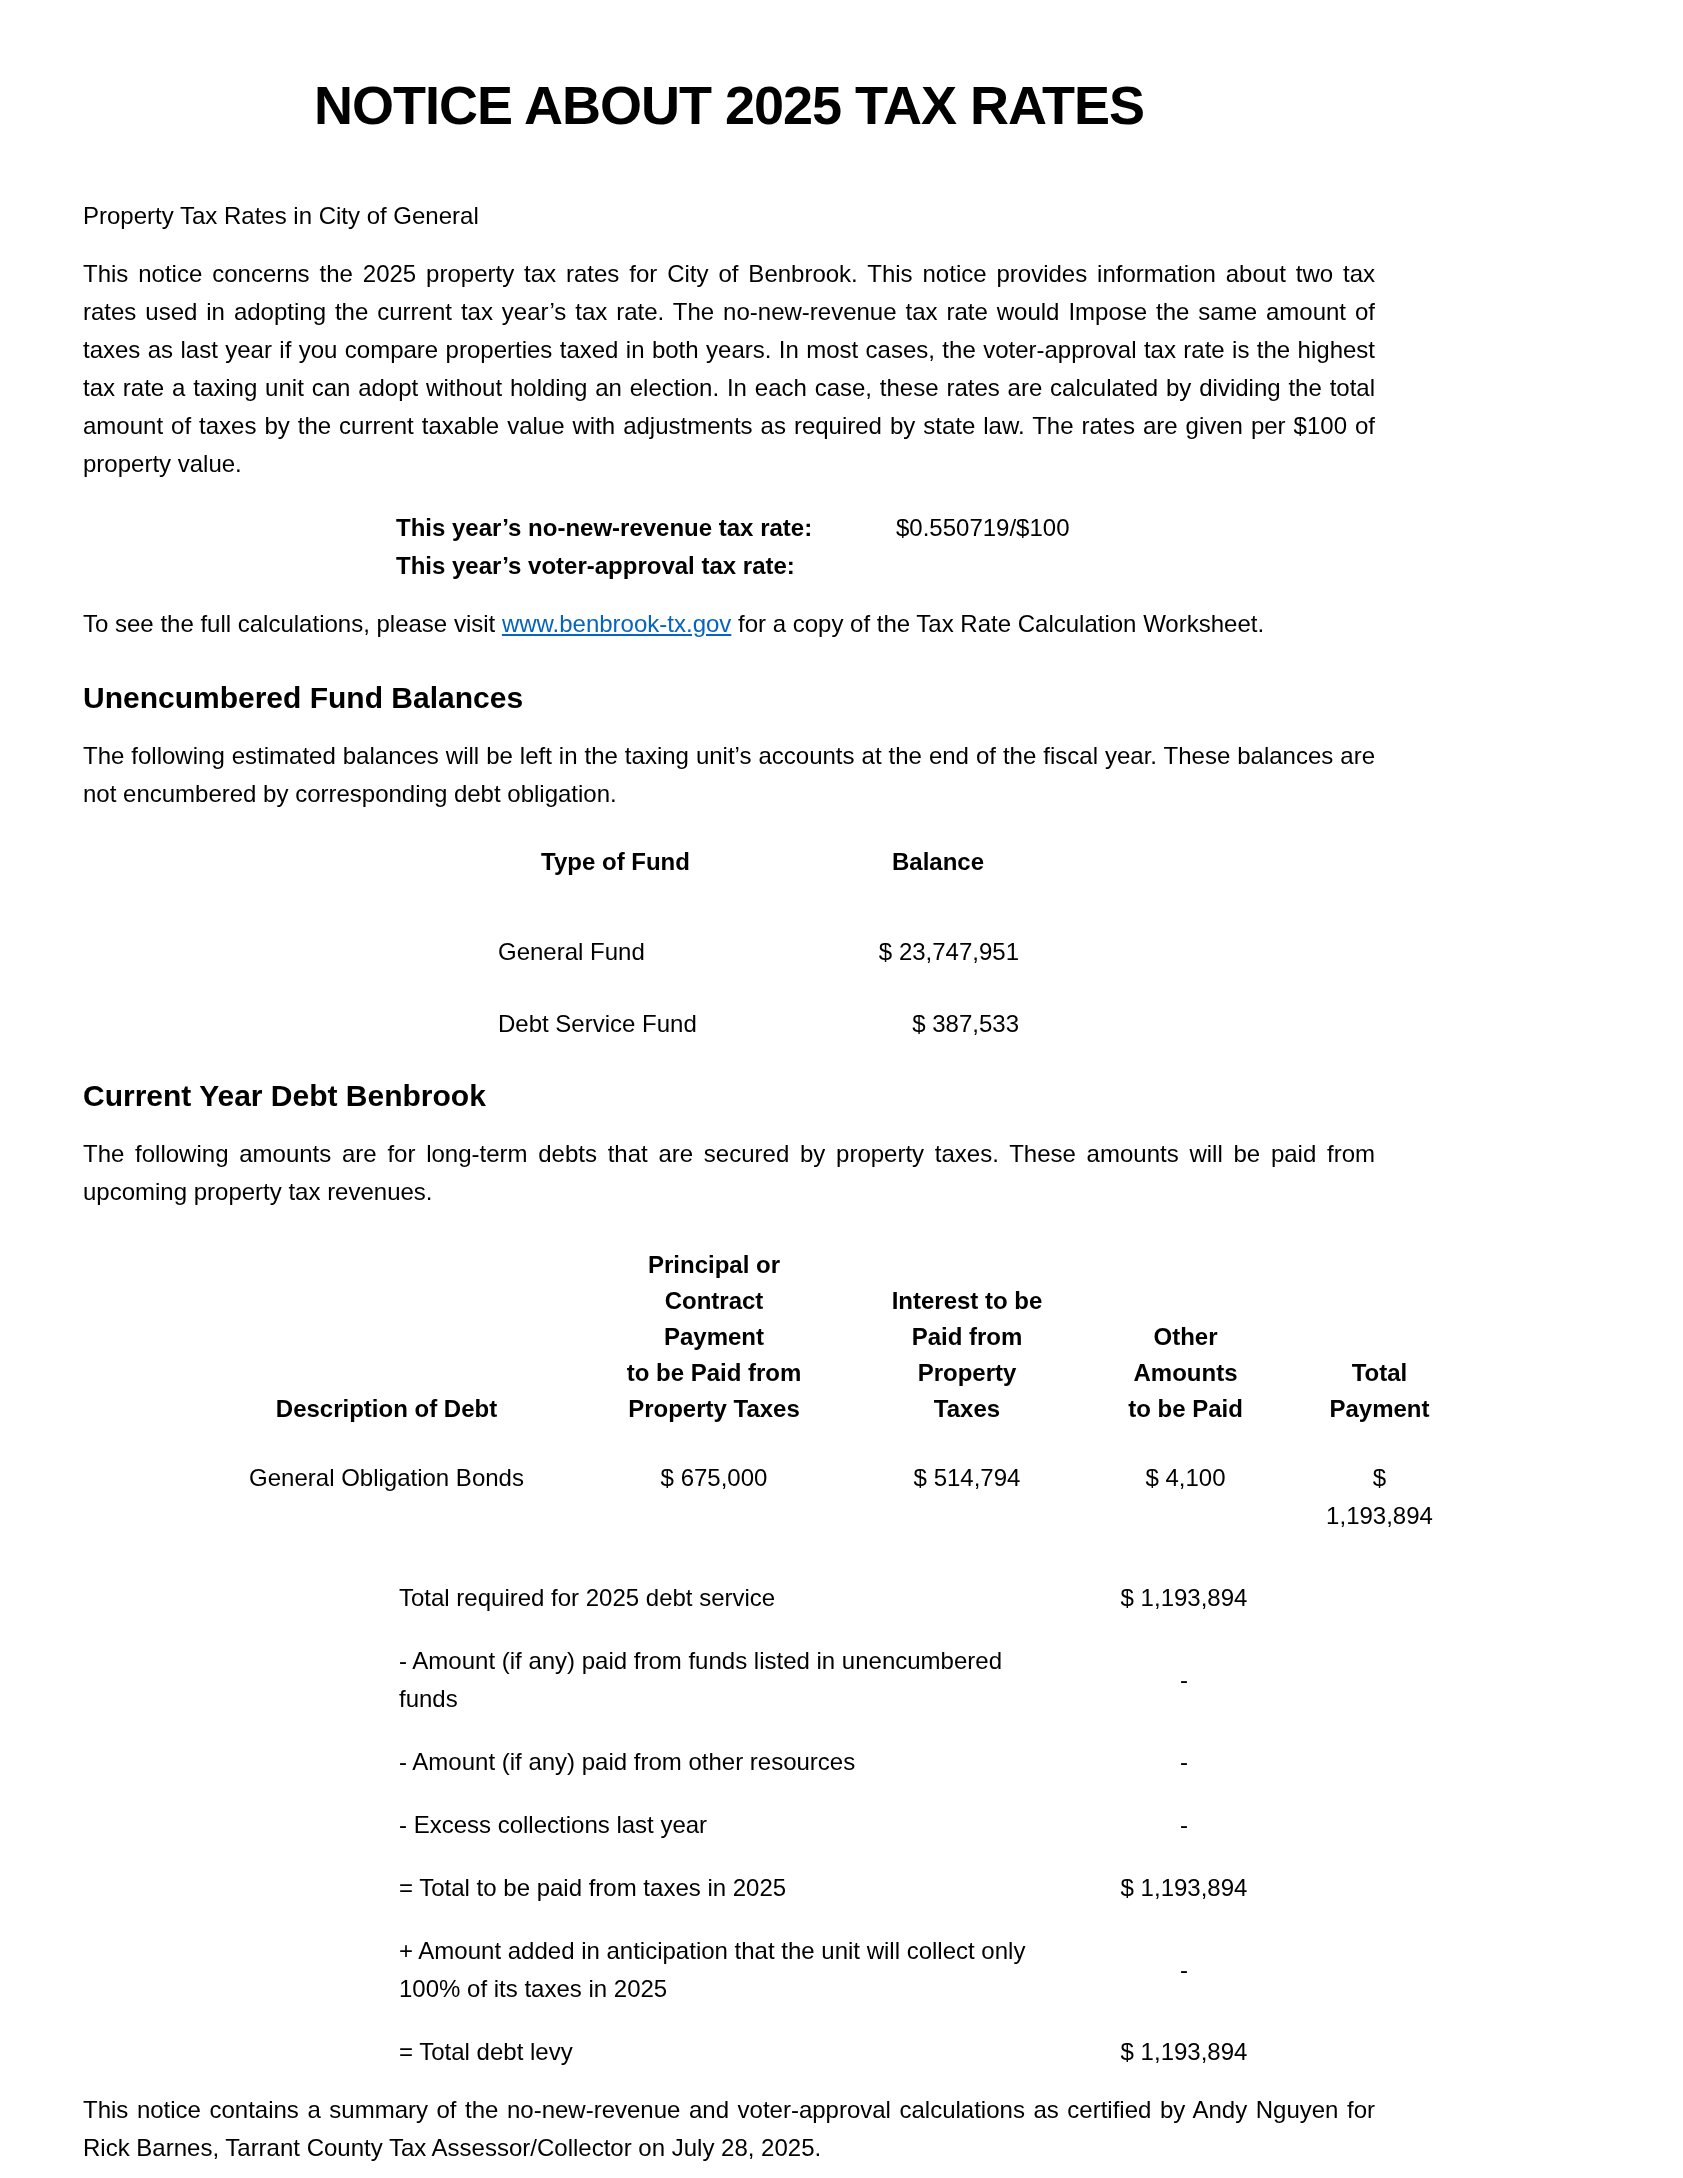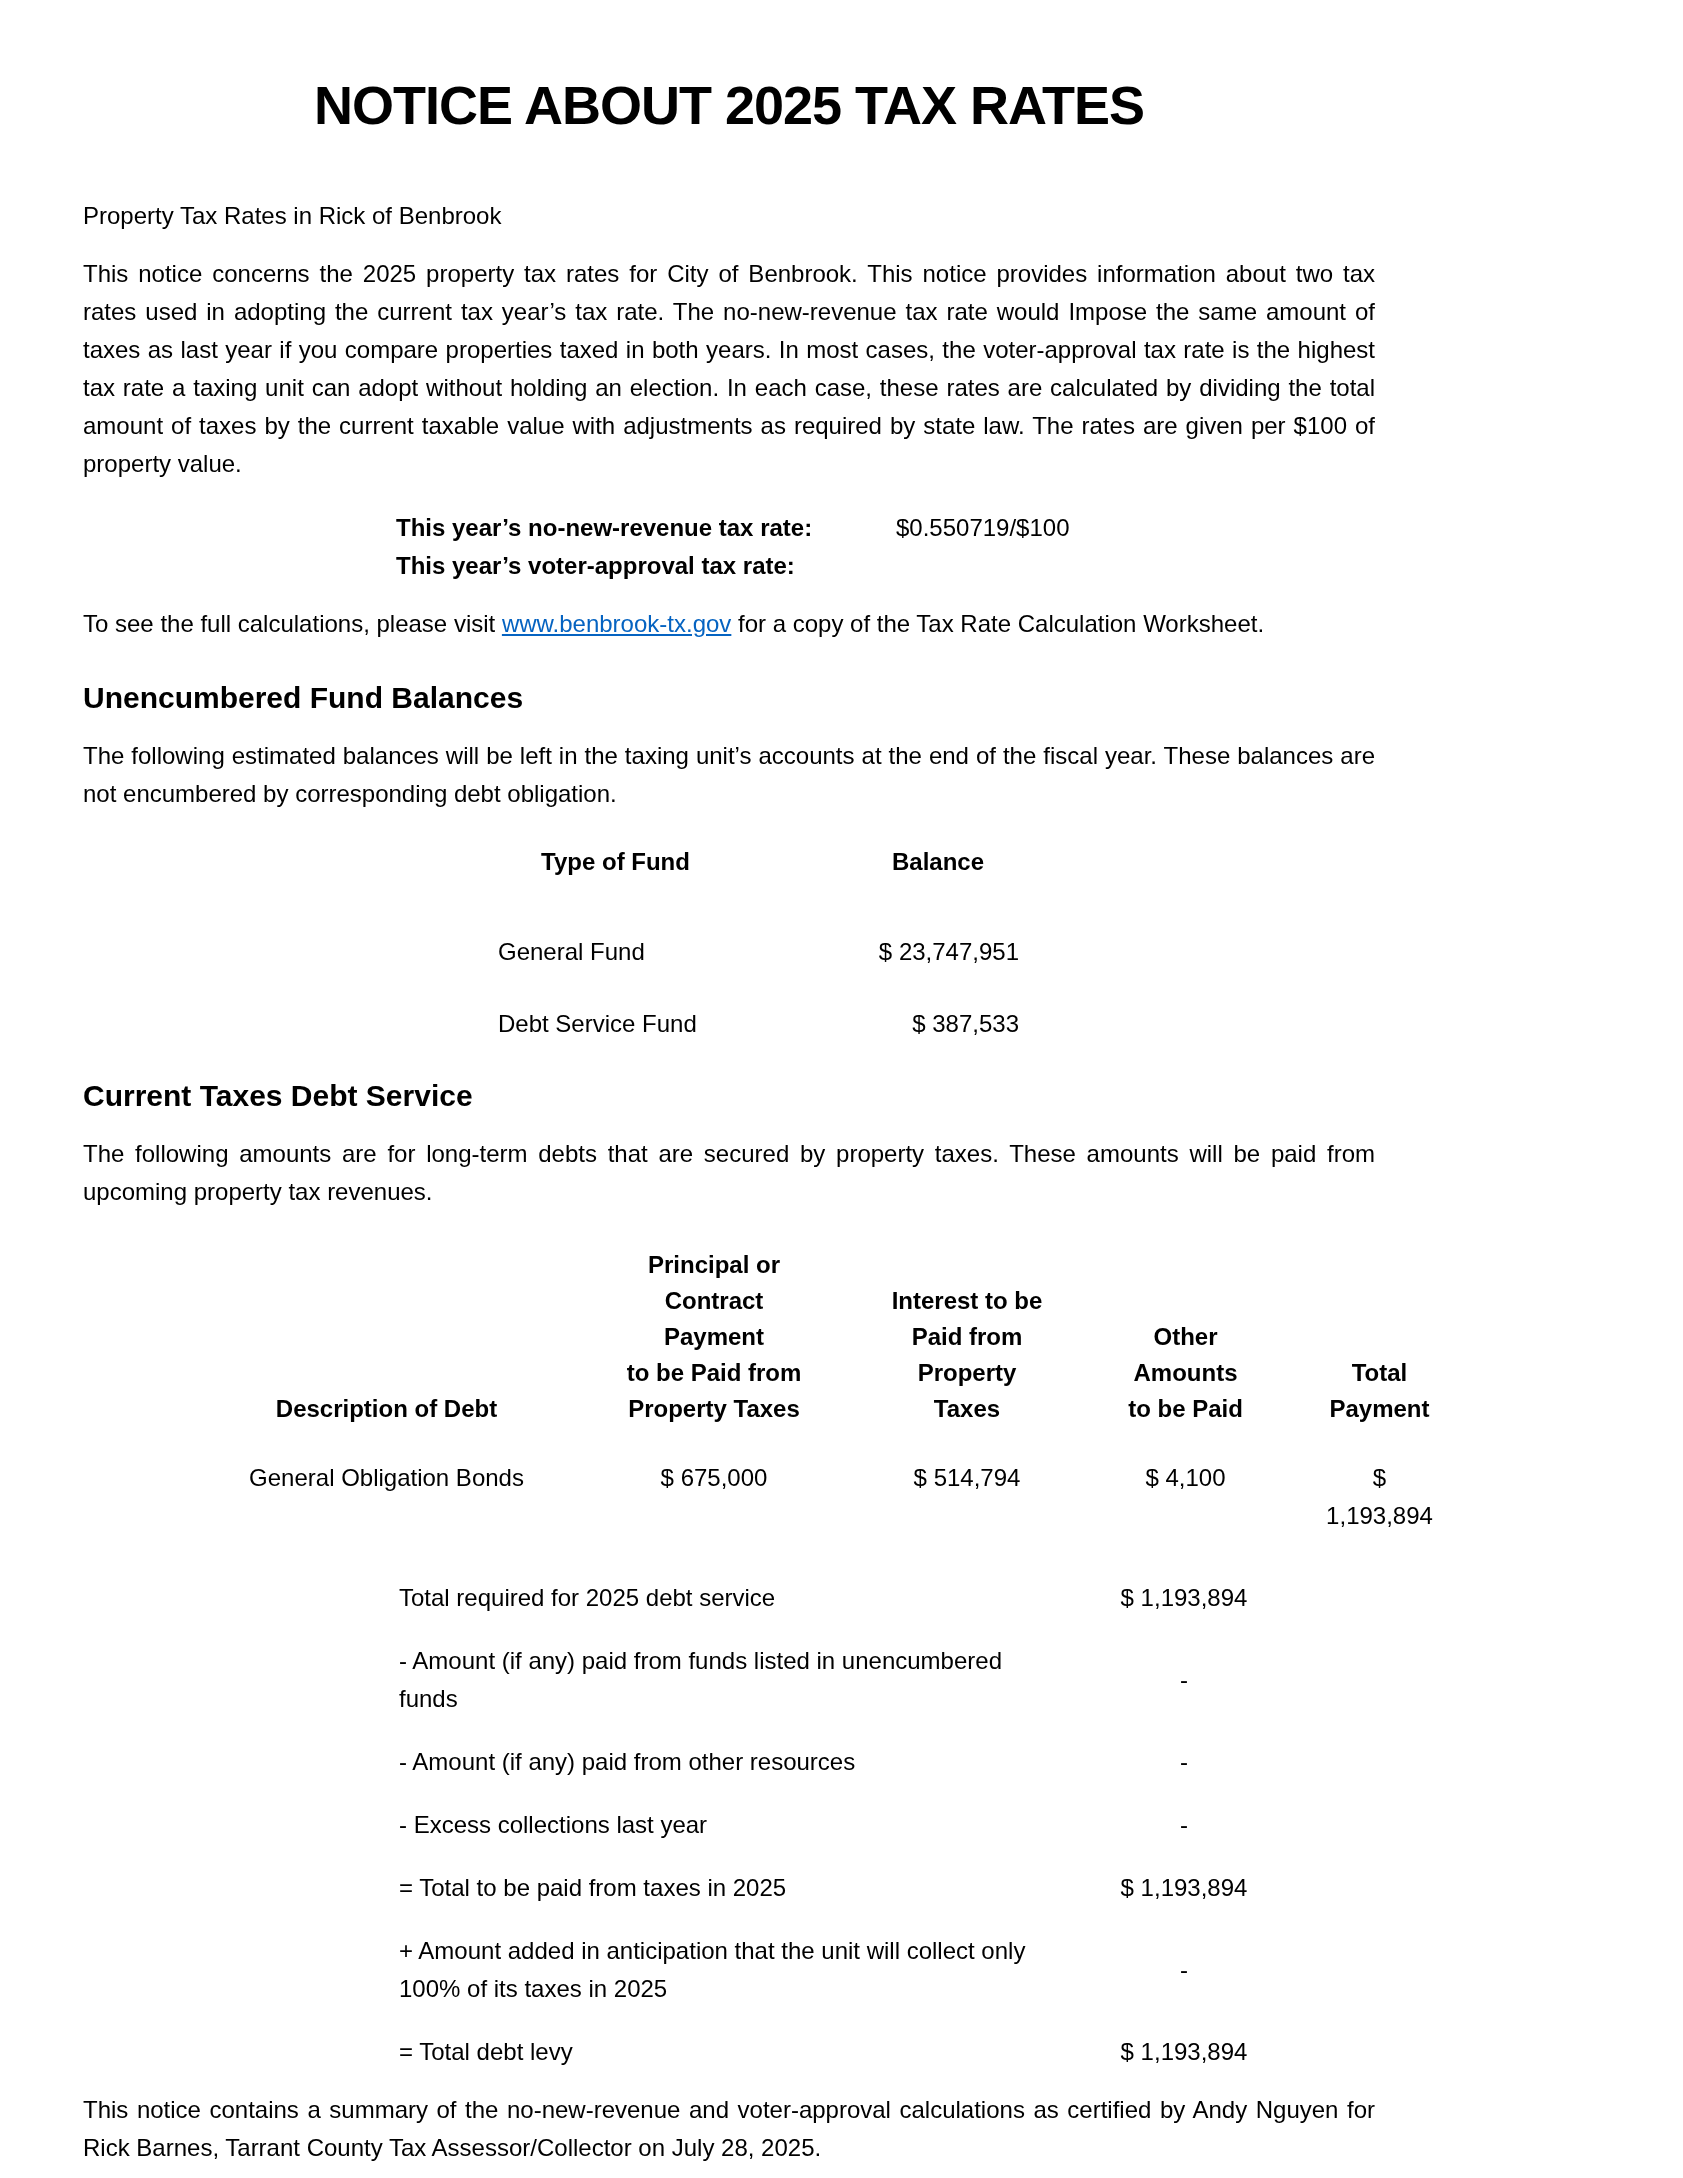--- a/index.html
+++ b/index.html
@@ -105,21 +105,21 @@
 
   .footer-para { margin-top: 53px; }
 </style>
 </head>
 <body>
 
 <div class="page">
 
   <h1 class="doc-title">NOTICE ABOUT 2025 TAX RATES</h1>
 
-  <p class="subtitle">Property Tax Rates in Rick of Benbrook</p>
+  <p class="subtitle">Property Tax Rates in City of General</p>
 
   <p class="body just">This notice concerns the 2025 property tax rates for City of Benbrook. This notice provides information about two tax rates used in adopting the current tax year’s tax rate. The no-new-revenue tax rate would Impose the same amount of taxes as last year if you compare properties taxed in both years. In most cases, the voter-approval tax rate is the highest tax rate a taxing unit can adopt without holding an election. In each case, these rates are calculated by dividing the total amount of taxes by the current taxable value with adjustments as required by state law. The rates are given per $100 of property value.</p>
 
   <div class="rates">
     <div class="rate-label">This year’s no-new-revenue tax rate:</div>
     <div class="rate-value">$0.550719/$100</div>
     <div class="rate-label">This year’s voter-approval tax rate:</div>
   </div>
 
   <p class="body link-line"><span>To see the full calculations, please visit </span><a class="doc-link" href="#">www.benbrook-tx.gov</a><span> for a copy of the Tax Rate Calculation Worksheet.</span></p>
@@ -135,21 +135,21 @@
 
     <div class="fund-name">General Fund</div>
     <div class="spacer-cell"></div>
     <div class="fund-balance">$ 23,747,951</div>
 
     <div class="fund-name">Debt Service Fund</div>
     <div class="spacer-cell"></div>
     <div class="fund-balance">$ 387,533</div>
   </div>
 
-  <h2 class="section-heading">Current Taxes Debt Service</h2>
+  <h2 class="section-heading">Current Year Debt Benbrook</h2>
 
   <p class="body just">The following amounts are for long-term debts that are secured by property taxes. These amounts will be paid from upcoming property tax revenues.</p>
 
   <div class="debt-table">
     <div class="col-hdr">Description of Debt</div>
     <div class="col-hdr">Principal or
 Contract Payment
 to be Paid from
 Property Taxes</div>
     <div class="col-hdr">Interest to be

